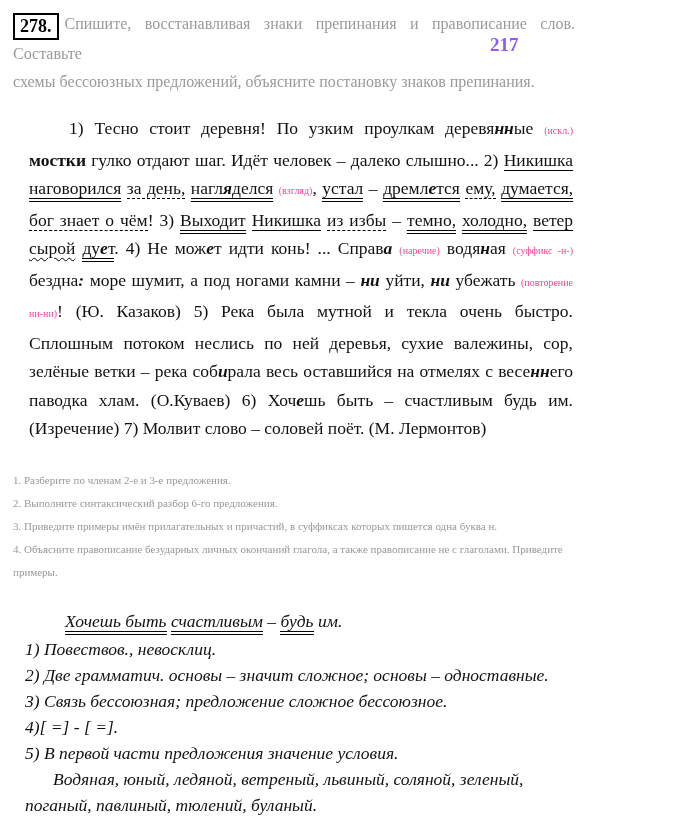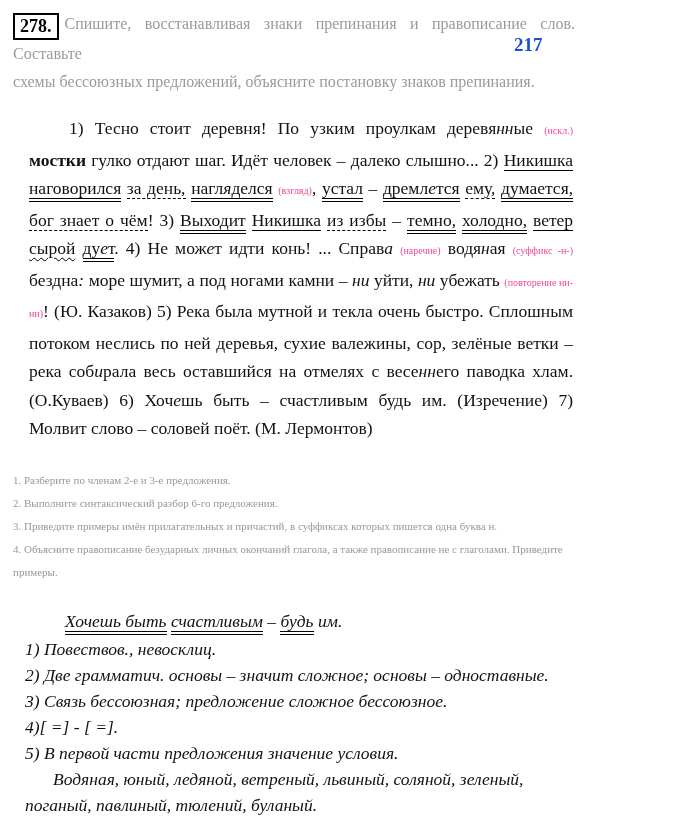--- a/index.html
+++ b/index.html
@@ -14,30 +14,30 @@
   
   .header { color: #9a9a9a; font-size: 16px; line-height: 28px; }
   .hline1 { text-align: justify; text-align-last: justify; }
   .badge {
     display: inline-block; border: 2px solid #000; color: #000;
     font-weight: bold; font-size: 18px; line-height: 22px;
     padding: 0 5px 1px 5px; margin-right: 6px; vertical-align: -3px;
     background: #fff;
   }
   .pagenum {
-    position: absolute; left: 514px; top: 34px;
-    font-weight: bold; font-size: 19px; color: #1d4ed8; z-index: 2;
+    position: absolute; left: 490px; top: 34px;
+    font-weight: bold; font-size: 19px; color: #8b5cf6; z-index: 2;
   }
 
   
   .exercise {
     margin: 18px 2px 0 16px; font-size: 17.5px; line-height: 28.5px;
     text-align: justify; text-indent: 40px; color: #111;
   }
-  .ins { font-weight: normal; font-style: italic; }
+  .ins { font-weight: bold; font-style: italic; }
   .bd  { font-weight: bold; }
   .hint { color: #ec4899; font-size: 10px; }
   .subj { border-bottom: 1.5px solid #000; }
   .pred { border-bottom: 4px double #000; }
   .adv  { border-bottom: 1.5px dashed #000; }
   .obj  { border-bottom: 1.5px dashed #000; }
   .attr { text-decoration: underline wavy #000 1px; text-underline-offset: 3px; margin-top: 8px; }
 
   
   .questions { margin: 26px 0 0 0; color: #989898; font-size: 11px; line-height: 23px; }

